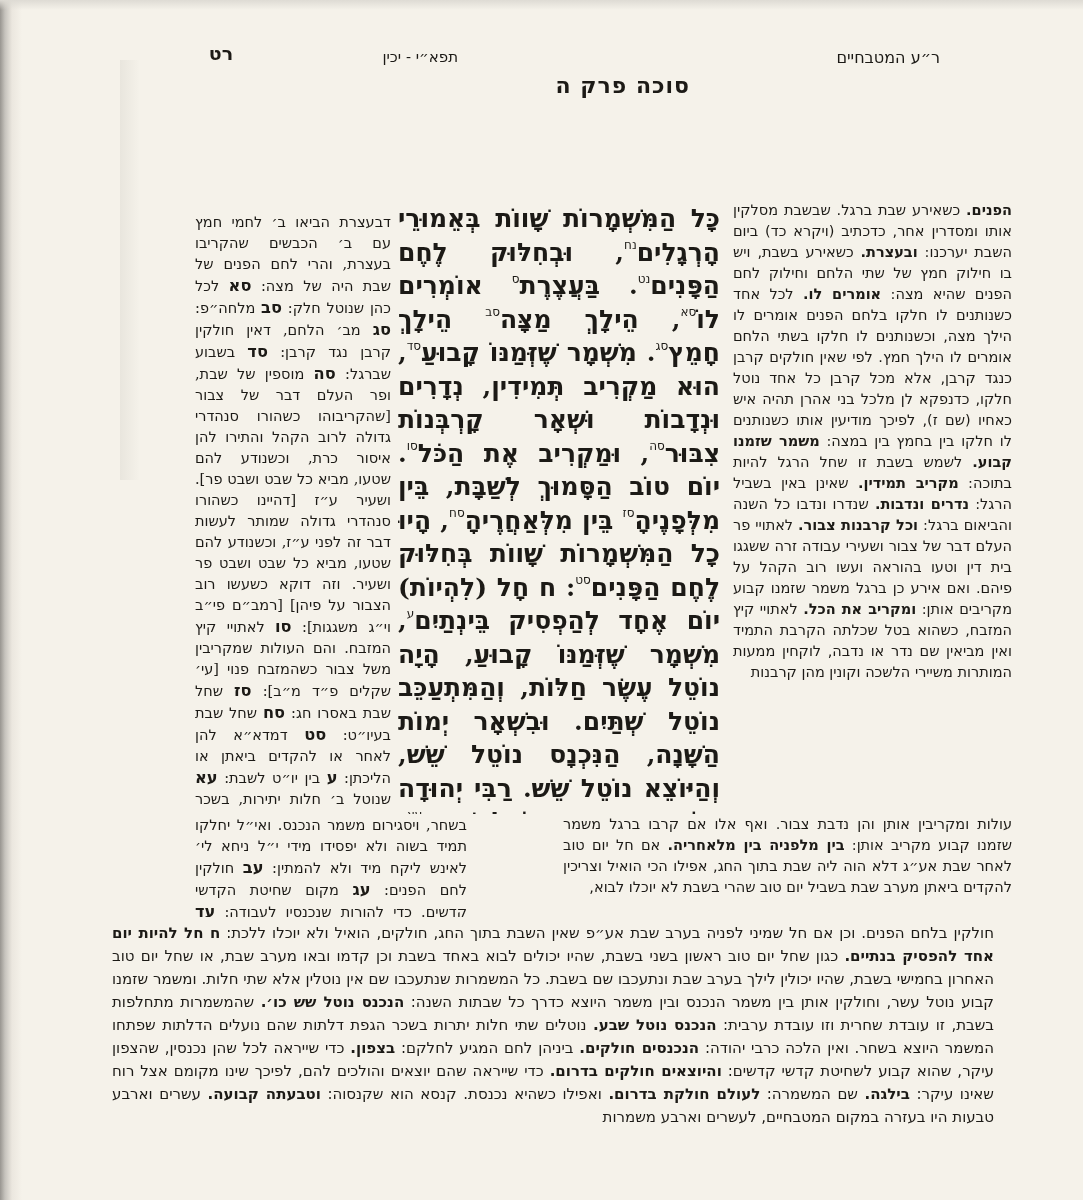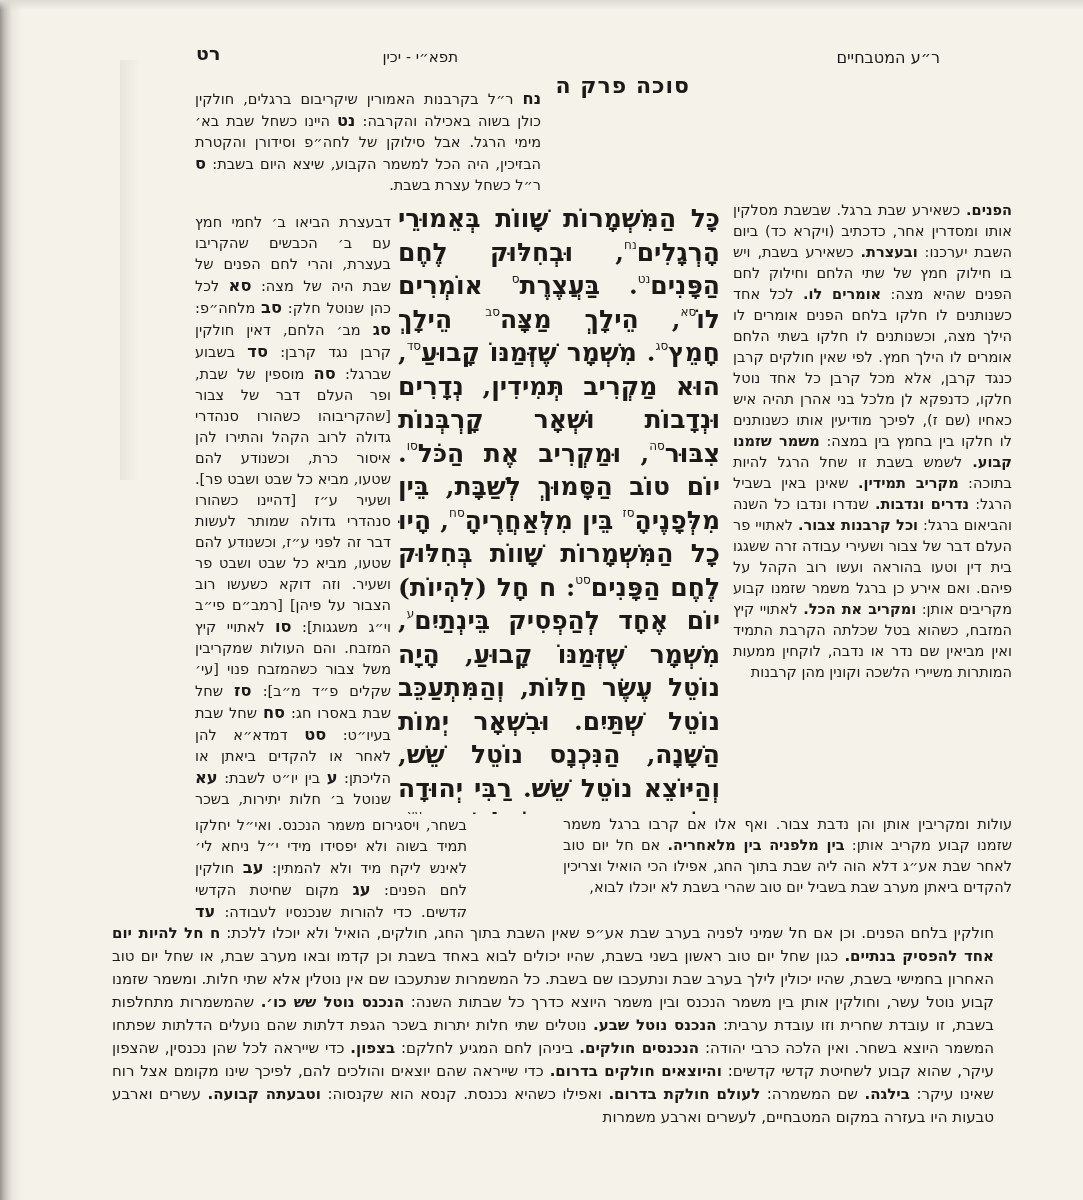--- a/index.html
+++ b/index.html
@@ -32,21 +32,21 @@
     position:absolute;
     direction:rtl;
     text-align:justify;
     overflow:hidden;
   }
   
   .hdr{position:absolute;direction:rtl;white-space:nowrap;}
   .hdr-bartenura{left:780px;top:48px;width:160px;font-size:16px;}
   .hdr-title{left:530px;top:40px;width:160px;font-size:22px;font-weight:bold;letter-spacing:1px;margin-top:32px;}
   .hdr-yachin{left:338px;top:48px;width:120px;font-size:15px;}
-  .hdr-pagenum{left:196px;top:42px;width:50px;font-size:19px;font-weight:bold;text-align:left;}
+  .hdr-pagenum{left:196px;top:42px;width:50px;font-size:19px;font-weight:bold;text-align:center;}
   
   .mishnah{
     font-family:"DejaVu Serif","DejaVu Sans",serif;
     font-weight:bold;
     font-size:25px;line-height:33.5px;
   }
   .mishnah sup.ref{
     font-size:12px;font-weight:normal;line-height:0;
     position:relative;top:-2px;
   }
@@ -78,21 +78,20 @@
 <div class="page">
   <div class="edge-left"></div>
   <div class="edge-top"></div>
   <div class="crease"></div>
 
   <div class="hdr hdr-bartenura">ר״ע המטבחיים</div>
   <div class="hdr hdr-title">סוכה פרק ה</div>
   <div class="hdr hdr-yachin">תפא״י - יכין</div>
   <div class="hdr hdr-pagenum">רט</div>
 
-  <div class="blk yachin yachin-top"><b class="dh">נח</b> ר״ל בקרבנות האמורין שיקריבום ברגלים, חולקין כולן בשוה באכילה והקרבה: <b class="dh">נט</b> היינו כשחל שבת בא׳ מימי הרגל. אבל סילוקן של לחה״פ וסידורן והקטרת הבזיכין, היה הכל למשמר הקבוע, שיצא היום בשבת: <b class="dh">ס</b> ר״ל כשחל עצרת בשבת.</div>
 
   <div class="blk yachin yachin-main">דבעצרת הביאו ב׳ לחמי חמץ עם ב׳ הכבשים שהקריבו בעצרת, והרי לחם הפנים של שבת היה של מצה: <b class="dh">סא</b> לכל כהן שנוטל חלק: <b class="dh">סב</b> מלחה״פ: <b class="dh">סג</b> מב׳ הלחם, דאין חולקין קרבן נגד קרבן: <b class="dh">סד</b> בשבוע שברגל: <b class="dh">סה</b> מוספין של שבת, ופר העלם דבר של צבור [שהקריבוהו כשהורו סנהדרי גדולה לרוב הקהל והתירו להן איסור כרת, וכשנודע להם שטעו, מביא כל שבט ושבט פר]. ושעיר ע״ז [דהיינו כשהורו סנהדרי גדולה שמותר לעשות דבר זה לפני ע״ז, וכשנודע להם שטעו, מביא כל שבט ושבט פר ושעיר. וזה דוקא כשעשו רוב הצבור על פיהן] [רמב״ם פי״ב וי״ג משגגות]: <b class="dh">סו</b> לאתויי קיץ המזבח. והם העולות שמקריבין משל צבור כשהמזבח פנוי [עי׳ שקלים פ״ד מ״ב]: <b class="dh">סז</b> שחל שבת באסרו חג: <b class="dh">סח</b> שחל שבת בעיו״ט: <b class="dh">סט</b> דמדא״א להן לאחר או להקדים ביאתן או הליכתן: <b class="dh">ע</b> בין יו״ט לשבת: <b class="dh">עא</b> שנוטל ב׳ חלות יתירות, בשכר הגפת דלתות בית המקדש שפתחום משמר היוצא</div>
   <div class="blk mishnah mishnah-main">כָּל הַמִּשְׁמָרוֹת שָׁווֹת בְּאֵמוּרֵי הָרְגָלִים<sup class="ref">נח</sup>, וּבְחִלּוּק לֶחֶם הַפָּנִים<sup class="ref">נט</sup>. בַּעֲצֶרֶת<sup class="ref">ס</sup> אוֹמְרִים לוֹ<sup class="ref">סא</sup>, הֵילָךְ מַצָּה<sup class="ref">סב</sup> הֵילָךְ חָמֵץ<sup class="ref">סג</sup>. מִשְׁמָר שֶׁזְּמַנּוֹ קָבוּעַ<sup class="ref">סד</sup>, הוּא מַקְרִיב תְּמִידִין, נְדָרִים וּנְדָבוֹת וּשְׁאָר קָרְבְּנוֹת צִבּוּר<sup class="ref">סה</sup>, וּמַקְרִיב אֶת הַכֹּל<sup class="ref">סו</sup>. יוֹם טוֹב הַסָּמוּךְ לְשַׁבָּת, בֵּין מִלְּפָנֶיהָ<sup class="ref">סז</sup> בֵּין מִלְּאַחֲרֶיהָ<sup class="ref">סח</sup>, הָיוּ כָל הַמִּשְׁמָרוֹת שָׁווֹת בְּחִלּוּק לֶחֶם הַפָּנִים<sup class="ref">סט</sup>: <b class="dh">ח</b> חָל (לִהְיוֹת) יוֹם אֶחָד לְהַפְסִיק בֵּינְתַיִם<sup class="ref">ע</sup>, מִשְׁמָר שֶׁזְּמַנּוֹ קָבוּעַ, הָיָה נוֹטֵל עֶשֶׂר חַלּוֹת, וְהַמִּתְעַכֵּב נוֹטֵל שְׁתַּיִם. וּבִשְׁאָר יְמוֹת הַשָּׁנָה, הַנִּכְנָס נוֹטֵל שֵׁשׁ, וְהַיּוֹצֵא נוֹטֵל שֵׁשׁ. רַבִּי יְהוּדָה אוֹמֵר, הַנִּכְנָס נוֹטֵל שֶׁבַע<sup class="ref">עא</sup>, וְהַיּוֹצֵא נוֹטֵל חָמֵשׁ. הַנִּכְנָסִין חוֹלְקִין בַּצָּפוֹן, וְהַיּוֹצְאִין בַּדָּרוֹם. בִּלְגָּה לְעוֹלָם חוֹלֶקֶת בַּדָּרוֹם, וְטַבַּעְתָּהּ</div>
   <div class="blk rashi bart-main"><b class="dh">הפנים.</b> כשאירע שבת ברגל. שבשבת מסלקין אותו ומסדרין אחר, כדכתיב (ויקרא כד) ביום השבת יערכנו: <b class="dh">ובעצרת.</b> כשאירע בשבת, ויש בו חילוק חמץ של שתי הלחם וחילוק לחם הפנים שהיא מצה: <b class="dh">אומרים לו.</b> לכל אחד כשנותנים לו חלקו בלחם הפנים אומרים לו הילך מצה, וכשנותנים לו חלקו בשתי הלחם אומרים לו הילך חמץ. לפי שאין חולקים קרבן כנגד קרבן, אלא מכל קרבן כל אחד נוטל חלקו, כדנפקא לן מלכל בני אהרן תהיה איש כאחיו (שם ז), לפיכך מודיעין אותו כשנותנים לו חלקו בין בחמץ בין במצה: <b class="dh">משמר שזמנו קבוע.</b> לשמש בשבת זו שחל הרגל להיות בתוכה: <b class="dh">מקריב תמידין.</b> שאינן באין בשביל הרגל: <b class="dh">נדרים ונדבות.</b> שנדרו ונדבו כל השנה והביאום ברגל: <b class="dh">וכל קרבנות צבור.</b> לאתויי פר העלם דבר של צבור ושעירי עבודה זרה ששגגו בית דין וטעו בהוראה ועשו רוב הקהל על פיהם. ואם אירע כן ברגל משמר שזמנו קבוע מקריבים אותן: <b class="dh">ומקריב את הכל.</b> לאתויי קיץ המזבח, כשהוא בטל שכלתה הקרבת התמיד ואין מביאין שם נדר או נדבה, לוקחין ממעות המותרות משיירי הלשכה וקונין מהן קרבנות</div>
 
   <div class="blk yachin yachin-end">בשחר, ויסגירום משמר הנכנס. ואי״ל יחלקו תמיד בשוה ולא יפסידו מידי י״ל ניחא לי׳ לאינש ליקח מיד ולא להמתין: <b class="dh">עב</b> חולקין לחם הפנים: <b class="dh">עג</b> מקום שחיטת הקדשי קדשים. כדי להורות שנכנסין לעבודה: <b class="dh">עד</b> שם משמר:</div>
   <div class="blk rashi bart-mid">עולות ומקריבין אותן והן נדבת צבור. ואף אלו אם קרבו ברגל משמר שזמנו קבוע מקריב אותן: <b class="dh">בין מלפניה בין מלאחריה.</b> אם חל יום טוב לאחר שבת אע״ג דלא הוה ליה שבת בתוך החג, אפילו הכי הואיל וצריכין להקדים ביאתן מערב שבת בשביל יום טוב שהרי בשבת לא יוכלו לבוא,</div>
 
   <div class="blk rashi bart-bottom">חולקין בלחם הפנים. וכן אם חל שמיני לפניה בערב שבת אע״פ שאין השבת בתוך החג, חולקים, הואיל ולא יוכלו ללכת: <b class="dh">ח חל להיות יום אחד להפסיק בנתיים.</b> כגון שחל יום טוב ראשון בשני בשבת, שהיו יכולים לבוא באחד בשבת וכן קדמו ובאו מערב שבת, או שחל יום טוב האחרון בחמישי בשבת, שהיו יכולין לילך בערב שבת ונתעכבו שם בשבת. כל המשמרות שנתעכבו שם אין נוטלין אלא שתי חלות. ומשמר שזמנו קבוע נוטל עשר, וחולקין אותן בין משמר הנכנס ובין משמר היוצא כדרך כל שבתות השנה: <b class="dh">הנכנס נוטל שש כו׳.</b> שהמשמרות מתחלפות בשבת, זו עובדת שחרית וזו עובדת ערבית: <b class="dh">הנכנס נוטל שבע.</b> נוטלים שתי חלות יתרות בשכר הגפת דלתות שהם נועלים הדלתות שפתחו המשמר היוצא בשחר. ואין הלכה כרבי יהודה: <b class="dh">הנכנסים חולקים.</b> ביניהן לחם המגיע לחלקם: <b class="dh">בצפון.</b> כדי שייראה לכל שהן נכנסין, שהצפון עיקר, שהוא קבוע לשחיטת קדשי קדשים: <b class="dh">והיוצאים חולקים בדרום.</b> כדי שייראה שהם יוצאים והולכים להם, לפיכך שינו מקומם אצל רוח שאינו עיקר: <b class="dh">בילגה.</b> שם המשמרה: <b class="dh">לעולם חולקת בדרום.</b> ואפילו כשהיא נכנסת. קנסא הוא שקנסוה: <b class="dh">וטבעתה קבועה.</b> עשרים וארבע טבעות היו בעזרה במקום המטבחיים, לעשרים וארבע משמרות</div>
 </div>

